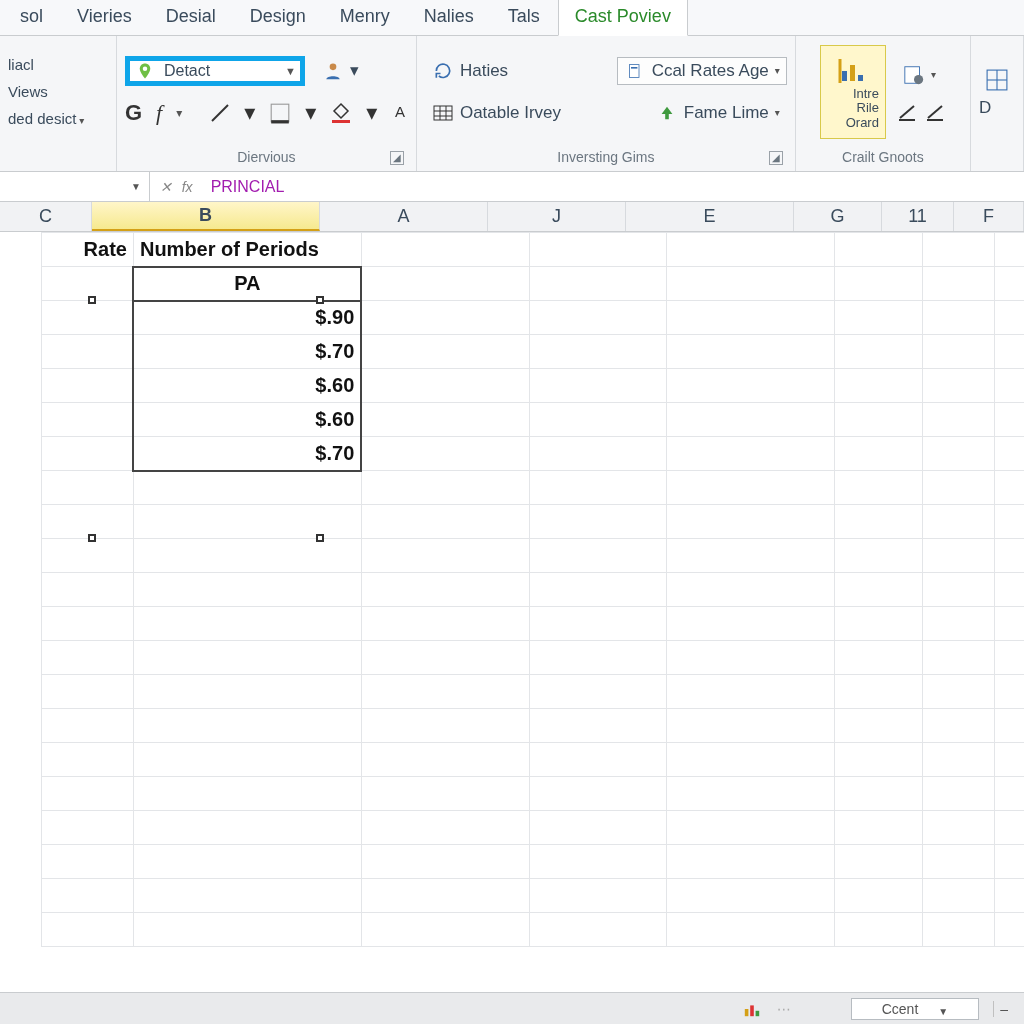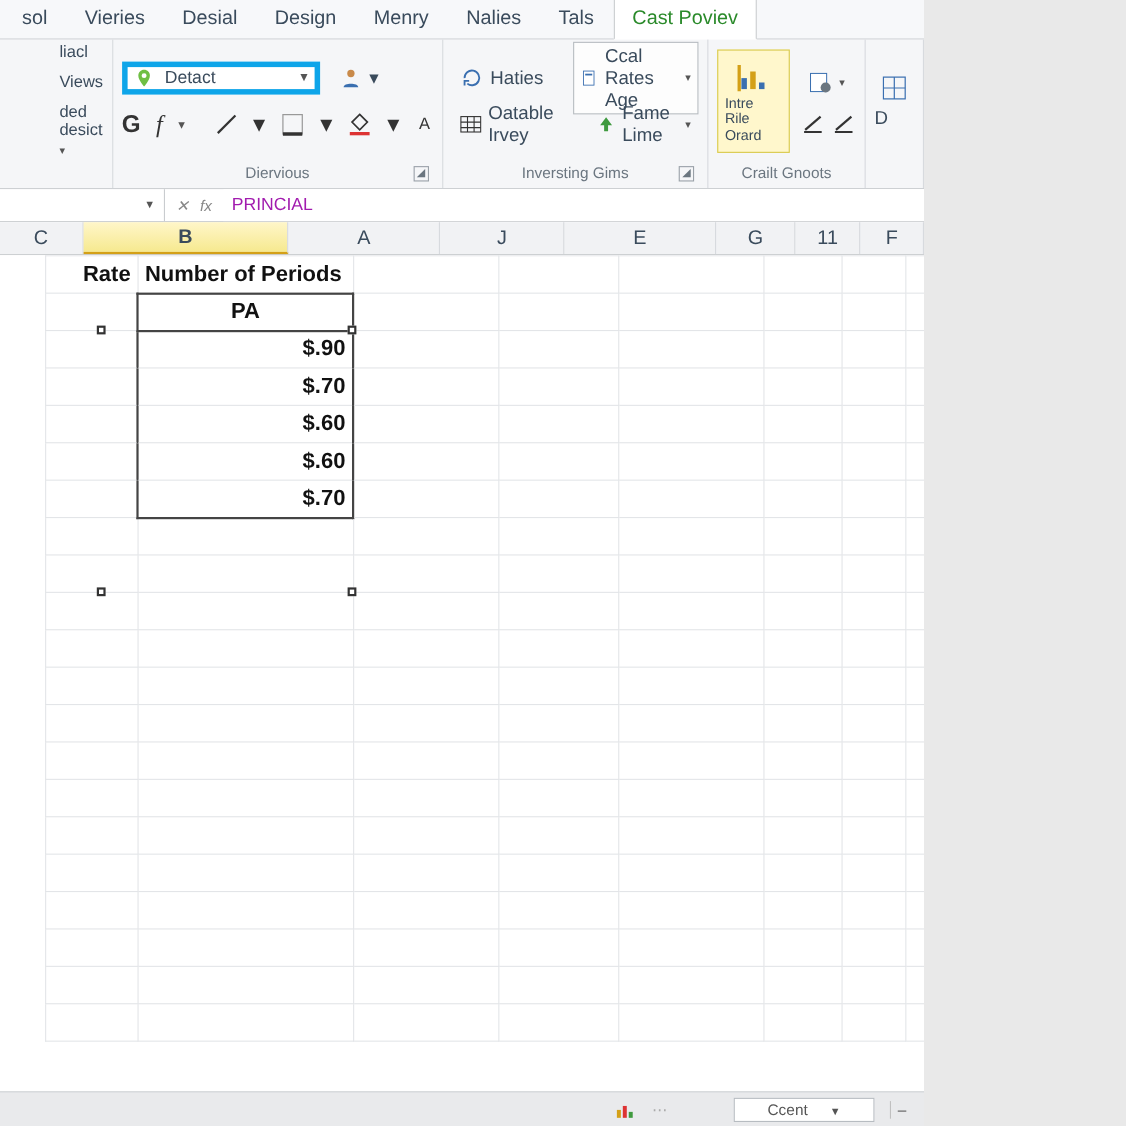--- a/index.html
+++ b/index.html
@@ -1,37 +1,37 @@
 <!DOCTYPE html>
 <html><head>
 <meta charset="utf-8">
 <style>
   * { box-sizing: border-box; margin: 0; padding: 0; }
   html, body { width: 1024px; height: 1024px; overflow: hidden; font-family: "Segoe UI", Tahoma, sans-serif; background:#e9e9e9; }
-  .window { width:840px; height:1024px; display:flex; flex-direction:column; background:#f2f3f5; }
+  .window { width:1024px; height:1024px; display:flex; flex-direction:column; background:#f2f3f5; }
 
   
   .menubar { display:flex; align-items:flex-end; height:36px; background:#f7f8fa; border-bottom:1px solid #c9cccf; padding-left:4px; gap:2px; font-size:18px; color:#3a4b5c; }
   .menubar .tab { padding:6px 16px 8px 16px; cursor:pointer; }
   .menubar .tab.active { color:#2a8a2a; background:#ffffff; border:1px solid #c9cccf; border-bottom:1px solid #fff; position:relative; top:1px; }
 
   
   .ribbon { display:flex; height:136px; background:#f5f6f8; border-bottom:1px solid #c9cccf; }
   .group { border-right:1px solid #d7dade; display:flex; flex-direction:column; justify-content:space-between; padding:2px 8px 0 8px; position:relative; }
   .group-body { display:flex; flex-direction:column; gap:4px; flex:1; justify-content:center; }
   .group-row { display:flex; align-items:center; gap:10px; height:38px; }
   .group-label { text-align:center; font-size:14px; color:#6b7680; padding:4px 0 6px 0; position:relative; }
   .dlg-launcher { position:absolute; right:4px; bottom:6px; width:14px; height:14px; border:1px solid #9aa1a8; font-size:10px; color:#6b7680; text-align:center; line-height:12px; cursor:pointer; background:#f5f6f8;}
   .txtbtn { font-size:15px; color:#3a4b5c; }
   .small-drop::after { content:" ▾"; font-size:10px; color:#555; }
   .combo { display:flex; align-items:center; border:5px solid #0ea5e9; background:#fff; height:30px; padding:0 4px; font-size:16px; color:#3a4b5c; gap:8px; }
   .combo .arrow { margin-left:auto; font-size:11px; color:#555; }
   .btnbox { display:flex; align-items:center; gap:6px; border:1px solid transparent; padding:2px 6px; cursor:pointer; font-size:17px; color:#3a4b5c; }
   .btnbox.boxed { border:1px solid #b7bcc1; background:#fdfdfd; }
-  .vbtn { display:flex; flex-direction:column; align-items:center; justify-content:center; font-size:13px; color:#3a4b5c; padding:2px 6px; cursor:pointer; text-align:left; line-height:1.1; }
+  .vbtn { display:flex; flex-direction:column; align-items:center; justify-content:center; font-size:13px; color:#3a4b5c; padding:2px 6px; cursor:pointer; text-align:right; line-height:1.1; }
   .ico { display:inline-flex; align-items:center; justify-content:center; width:22px; height:22px; }
   .ico.big { width:34px; height:34px; }
   .sep { width:1px; height:26px; background:#d0d3d7; }
 
   
   .fbar { display:flex; align-items:center; height:30px; background:#fff; border-bottom:1px solid #c9cccf; }
   .namebox { width:150px; border-right:1px solid #c9cccf; display:flex; align-items:center; padding:0 8px; font-size:15px; color:#3a4b5c; height:100%; }
   .namebox .arrow { margin-left:auto; font-size:10px; color:#555; }
   .fx-icons { display:flex; gap:10px; padding:0 10px; color:#888; font-size:14px; }
   .formula-input { flex:1; border:none; outline:none; padding:0 8px; font-size:16px; color:#a21caf; height:100%; background:#fff; }
@@ -77,21 +77,21 @@
     <div class="tab">Design</div>
     <div class="tab">Menry</div>
     <div class="tab">Nalies</div>
     <div class="tab">Tals</div>
     <div class="tab active">Cast Poviev</div>
   </div>
 
   <div class="ribbon">
 
     <div class="group" style="width:120px">
-      <div class="group-body" style="align-items:flex-start; gap:10px; font-size:16px; color:#3a4b5c;margin-left:46px;">
+      <div class="group-body" style="align-items:flex-start; gap:10px; font-size:16px; color:#3a4b5c;">
         <span class="txtbtn">liacl</span>
         <span class="txtbtn">Views</span>
         <span class="txtbtn small-drop">ded desict</span>
       </div>
       <div class="group-label">&nbsp;</div>
     </div>
 
     <div class="group" style="width:300px">
       <div class="group-body">
         <div class="group-row">

